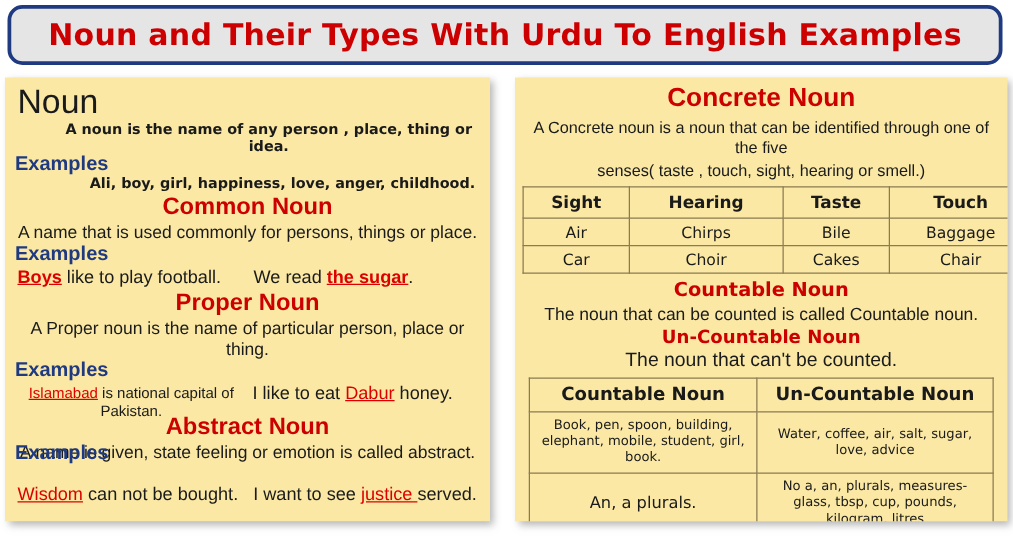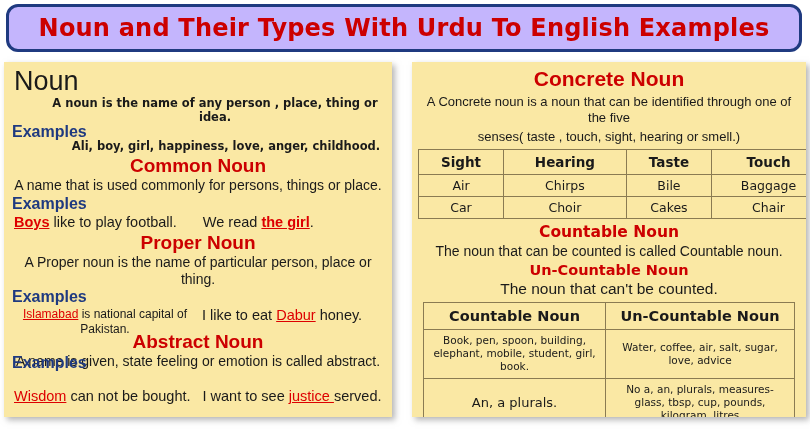--- a/index.html
+++ b/index.html
@@ -17,21 +17,21 @@
 
   
   .title-banner {
     position: absolute;
     left: 6px;
     top: 4px;
     width: 796px;
     height: 48px;
     border: 3px solid #1f3a80;
     border-radius: 12px;
-    background: #c4b5fd;
+    background: #e5e5e5;
     box-sizing: border-box;
     display: flex;
     align-items: center;
     justify-content: center;
   }
   .title-text {
     color: #cc0000;
     font-weight: bold;
     font-size: 24px;
     letter-spacing: 0.2px;
@@ -194,21 +194,21 @@
   <div class="sub-bold">A noun is the name of any person , place, thing or idea.</div>
 
   <div class="examples-h">Examples</div>
   <div class="sub-bold" style="margin-left:56px;margin-top:-2px;">Ali, boy, girl, happiness, love, anger, childhood.</div>
 
   <div class="red-head" style="margin-top:3px;">Common Noun</div>
   <div class="def-line">A name that is used commonly for persons, things or place.</div>
   <div class="examples-h" style="margin-top:3px;">Examples</div>
   <div class="ex-row">
     <div class="ex-a"><span class="hl-bold">Boys</span><span> like to play football.</span></div>
-    <div class="ex-b"><span>We read </span><span class="hl-bold">the girl</span><span>.</span></div>
+    <div class="ex-b"><span>We read </span><span class="hl-bold">the sugar</span><span>.</span></div>
   </div>
 
   <div class="red-head" style="margin-top:2px;">Proper Noun</div>
   <div class="def-line">A Proper noun is the name of particular person, place or thing.</div>
   <div class="examples-h" style="margin-top:2px;">Examples</div>
   <div class="ex-row" style="align-items:flex-start;">
     <div class="ex-a ex-col" style="width:182px;"><span class="hl" style="font-size:12px;">Islamabad</span><span style="font-size:12px;"> is national capital of Pakistan.</span></div>
     <div class="ex-b" style="margin-left:6px;"><span>I like to eat </span><span class="hl">Dabur</span><span> honey.</span></div>
   </div>
 

